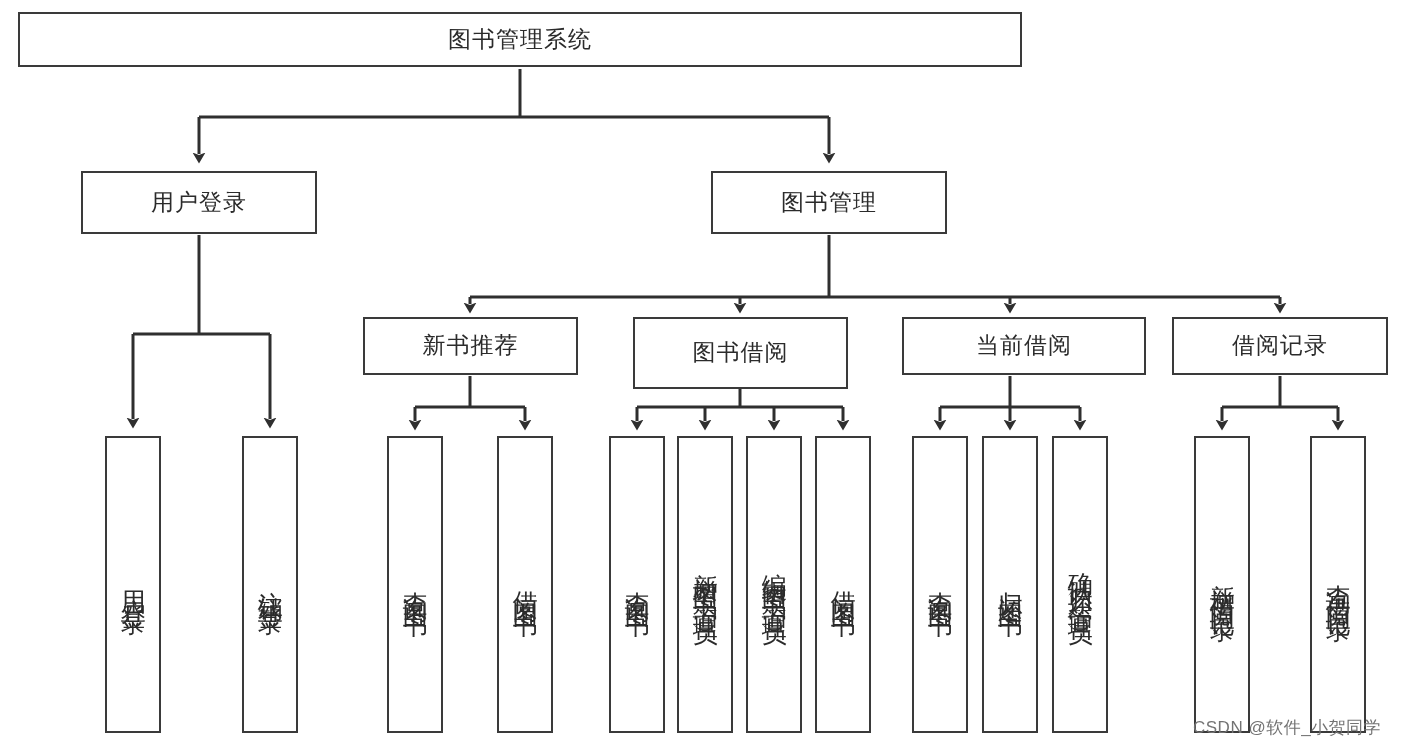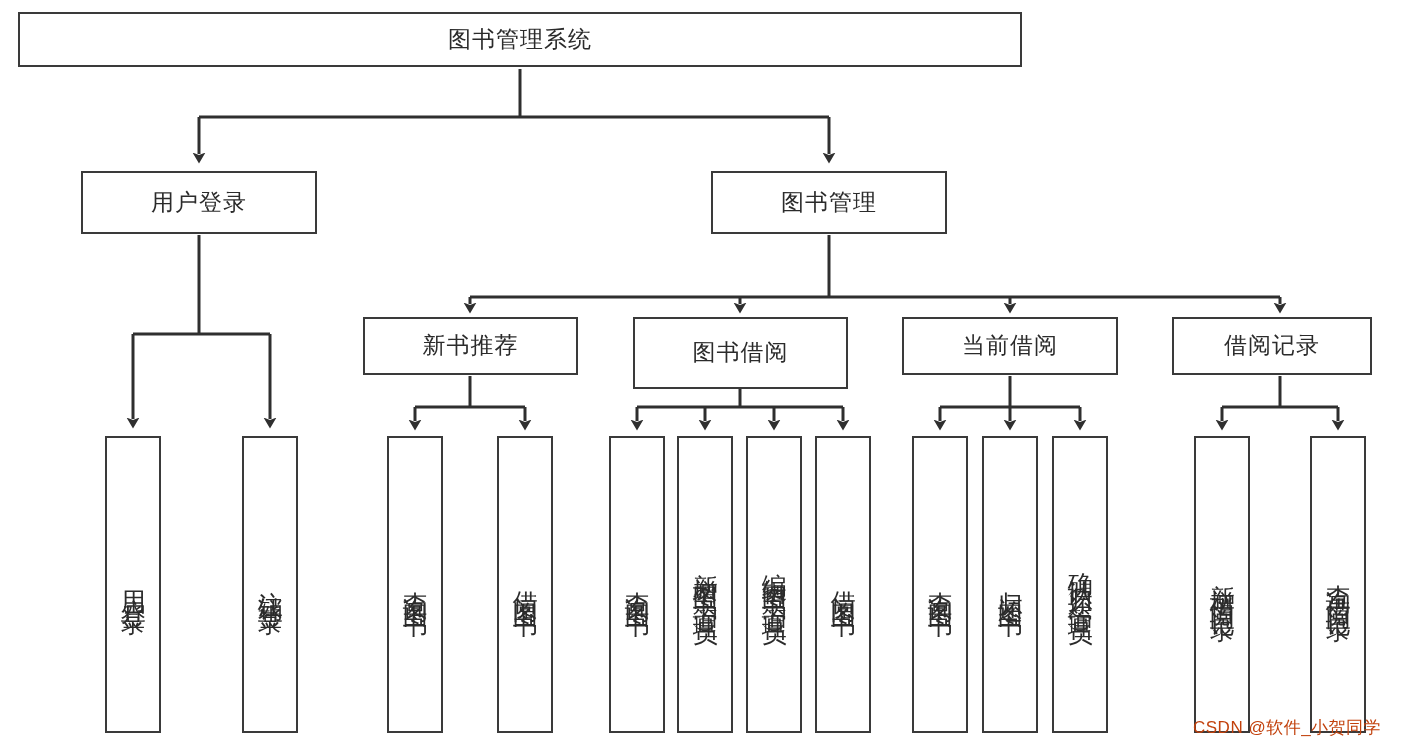--- a/index.html
+++ b/index.html
@@ -53,21 +53,21 @@
   }
   .node.vert .vlabel {
     writing-mode: vertical-rl;
     text-orientation: upright;
     display: block;
     white-space: nowrap;
   }
   .watermark {
     position: absolute;
     font-size: 17px;
-    color: #c2410c;
+    color: #737373;
     white-space: nowrap;
     letter-spacing: 0.5px;
   }
 </style>
 </head>
 <body>
 
 <div id="canvas">
 
   <svg id="wires" viewBox="0 0 1405 747" xmlns="http://www.w3.org/2000/svg">
@@ -130,24 +130,24 @@
   <div class="node horiz" style="left:363px; top:317px; width:215px; height:58px;">
     <span>新书推荐</span>
   </div>
 
   <div class="node horiz" style="left:711px; top:171px; width:236px; height:63px;">
     <span>图书管理</span>
   </div>
   <div class="node horiz" style="left:633px; top:317px; width:215px; height:72px;">
     <span>图书借阅</span>
   </div>
-  <div class="node horiz" style="left:902px; top:317px; width:216px; height:58px;">
+  <div class="node horiz" style="left:902px; top:317px; width:244px; height:58px;">
     <span>当前借阅</span>
   </div>
-  <div class="node horiz" style="left:1172px; top:317px; width:200px; height:58px;">
+  <div class="node horiz" style="left:1172px; top:317px; width:216px; height:58px;">
     <span>借阅记录</span>
   </div>
 
   <div class="node vert" style="left:105px; top:436px; width:56px; height:297px;">
     <span class="vlabel">用户登录</span>
   </div>
   <div class="node vert" style="left:242px; top:436px; width:56px; height:297px;">
     <span class="vlabel">注销登录</span>
   </div>
 

